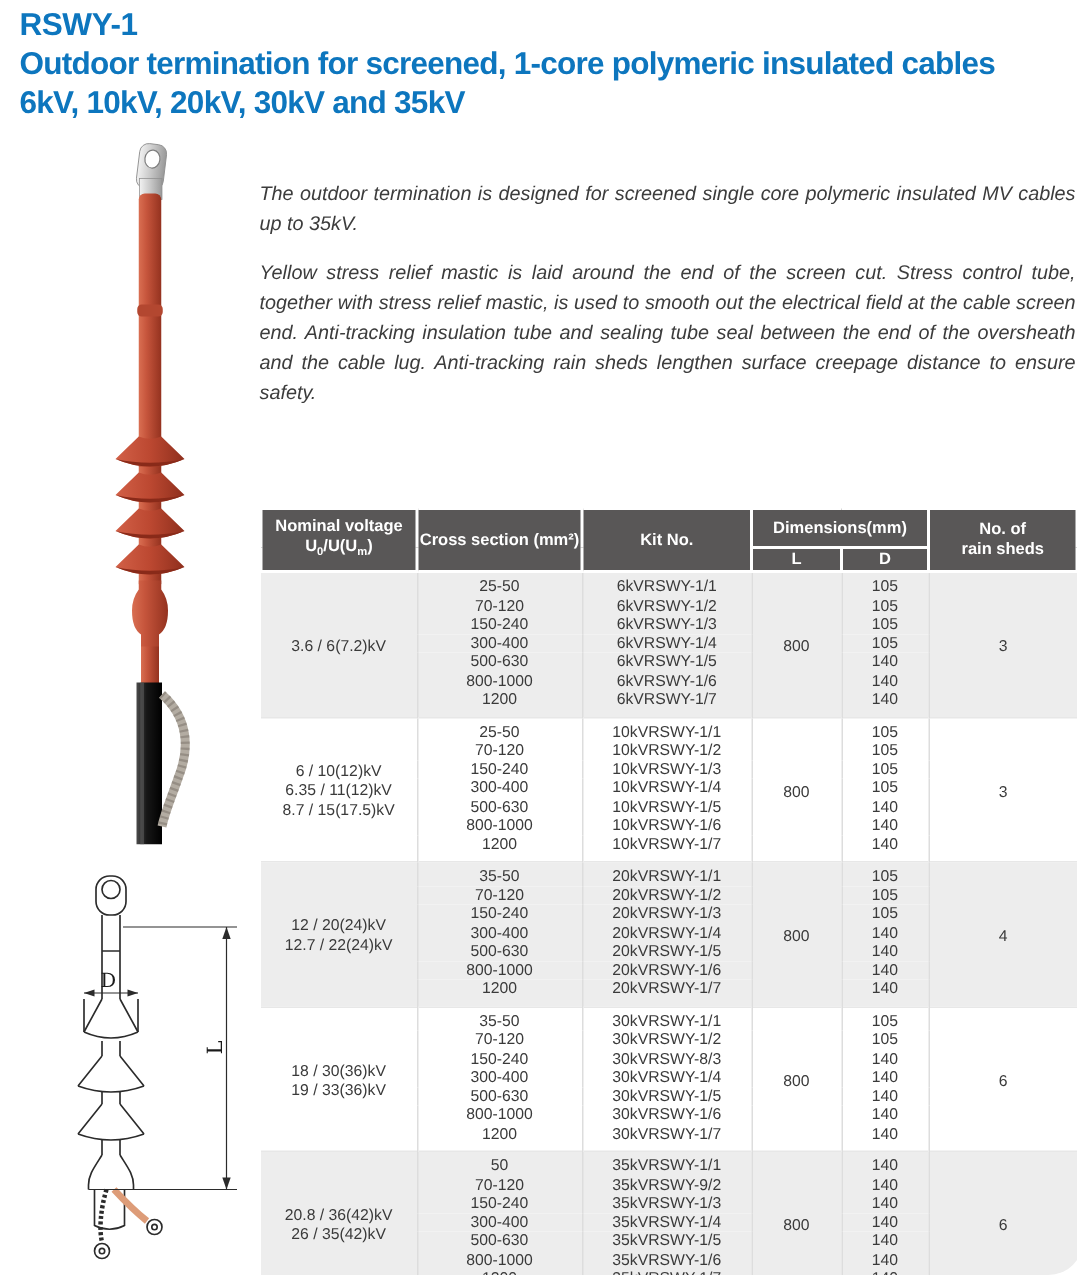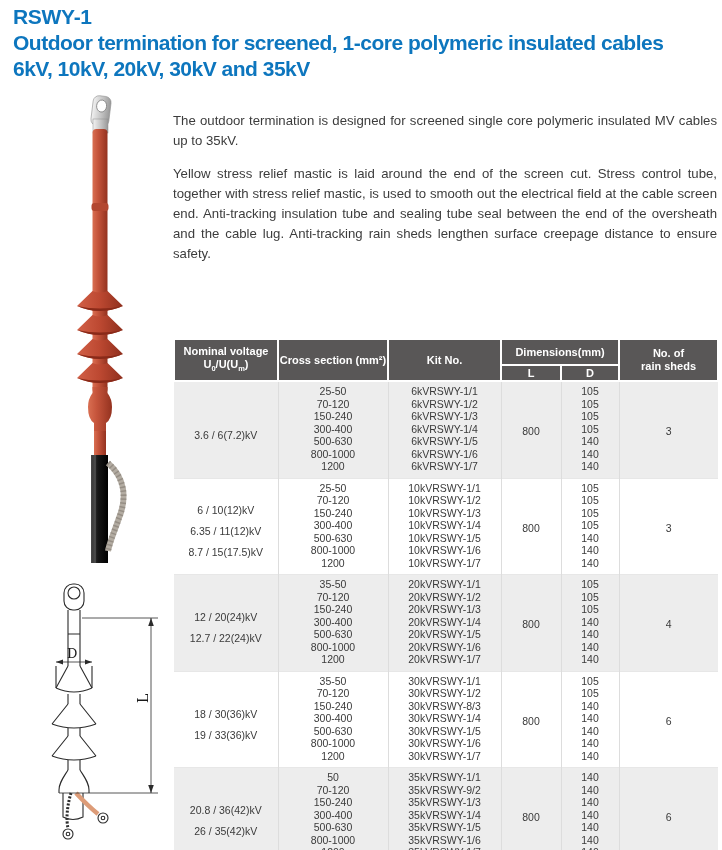--- a/index.html
+++ b/index.html
@@ -3,27 +3,28 @@
 <meta charset="utf-8">
 <style>
   * { box-sizing: border-box; margin: 0; padding: 0; }
   html,body { background:#fff; }
   .page {
     position: relative;
     width: 722px; height: 850px;
     background: #fff;
     overflow: hidden;
     font-family: "Liberation Sans", sans-serif;
+    border-radius: 23px;
   }
   
   .title-block { position:absolute; left:13px; top:4px; width:700px; }
   .code { font-size:21px; font-weight:700; color:#0d76be; line-height:26px; letter-spacing:-0.3px; }
   .t2   { font-size:21px; font-weight:700; color:#0d76be; line-height:26px; letter-spacing:-0.5px; }
   
-  .desc { position:absolute; left:173px; top:111px; width:544px; }
+  .desc { position:absolute; left:173px; top:119px; width:544px;font-style:italic; }
   .desc p { font-size:13.2px; line-height:20px; color:#3c3c3c; text-align:justify; margin:0 0 13px 0; }
   
   .photo   { position:absolute; left:22px;  top:93px;  width:140px; height:470px; }
   .drawing { position:absolute; left:18px;  top:578px; width:150px; height:268px; }
   
   .spec-table {
     position:absolute; left:173px; top:338px; width:544px;
     border-collapse:collapse; table-layout:fixed;
     border-bottom:3px solid #595757;
   }
@@ -38,21 +39,21 @@
   .spec-table tbody { border-top:1px solid #e7e7e7; }
   .spec-table tbody.alt { background:#ededed; }
   .spec-table tbody td {
     text-align:center; padding:0;
     font-size:10.5px; line-height:12.5px; color:#3a3a3a;
     border-right:1px solid #ddd; vertical-align:middle;
   }
   .spec-table tbody td.cs { border-right:none; }
   .spec-table tbody tr:first-child td { padding-top:3px; }
   .spec-table tbody tr:last-child  td { padding-bottom:5px; }
-  .spec-table td.cv div { line-height:13px;margin-top:8px; }
+  .spec-table td.cv div { line-height:13px; }
 </style>
 </head>
 <body>
 
 <div class="page">
 
   <div class="title-block">
     <div class="code">RSWY-1</div>
     <div class="t2">Outdoor termination for screened, 1-core polymeric insulated cables</div>
     <div class="t2">6kV, 10kV, 20kV, 30kV and 35kV</div>

